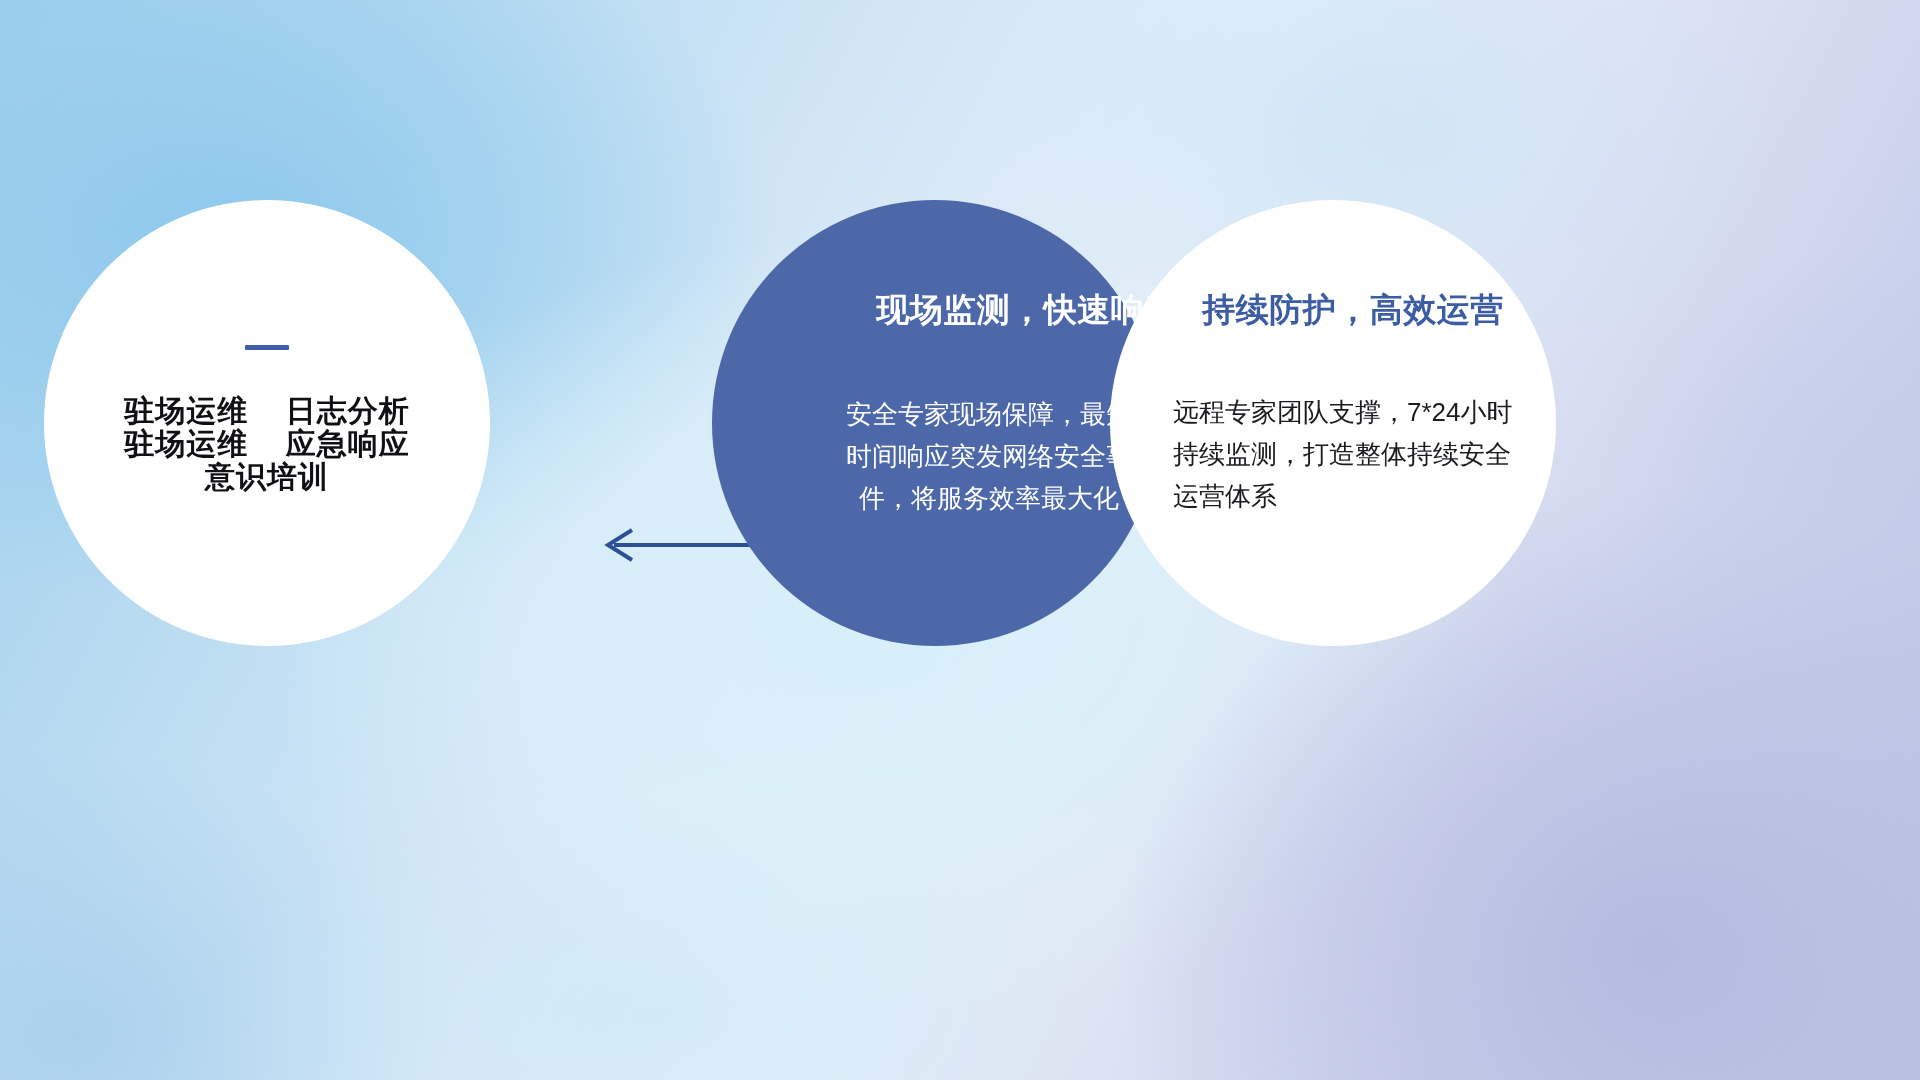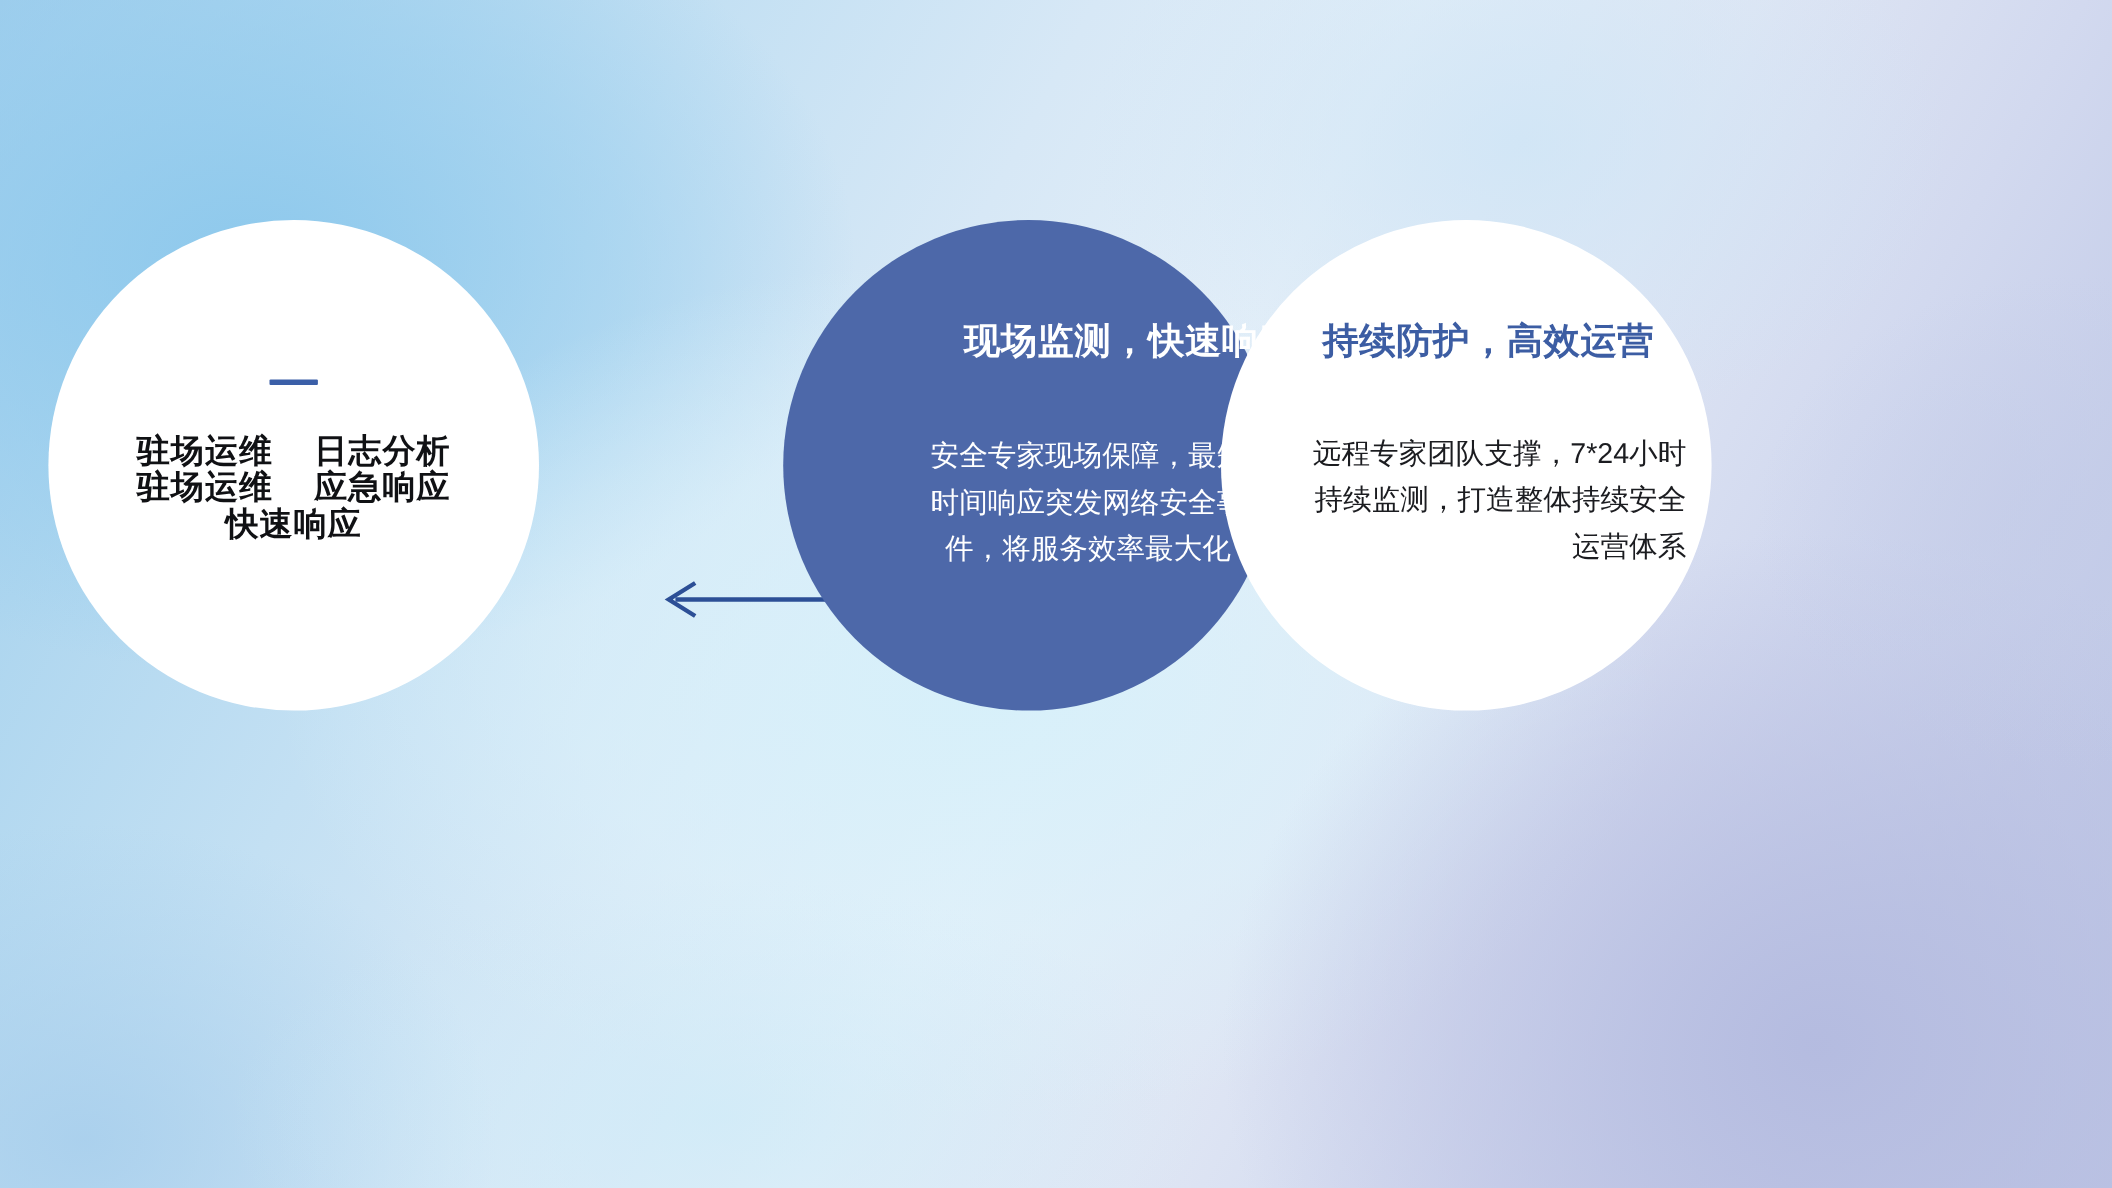--- a/index.html
+++ b/index.html
@@ -171,21 +171,21 @@
     white-space: nowrap;
     transform: translateX(20px);
     font-family: Liberation Serif, serif;
   }
   .right-body {
     margin-top: 58px;
     width: 360px;
     font-size: 26px;
     line-height: 1.62;
     color: #1b1c20;
-    text-align: right;
+    text-align: left;
     transform: translateX(20px);
   }
 </style>
 </head>
 <body>
 
 <div id="stage">
 
   <div class="bg-layer bg-base"></div>
   <div class="bg-layer bg-glow-1"></div>
@@ -199,21 +199,21 @@
   <svg class="arrow-svg" viewBox="0 0 330 90">
     <line x1="328" y1="45" x2="24" y2="45" stroke="#2c4f96" stroke-width="4"></line>
     <polyline points="42,30 18,45 42,60" fill="none" stroke="#2c4f96" stroke-width="4" stroke-linejoin="miter" stroke-linecap="butt"></polyline>
   </svg>
 
   <div class="circle circle-left">
     <div class="dash-accent"></div>
     <div class="left-lines">
       <div class="left-line">驻场运维    日志分析</div>
       <div class="left-line">驻场运维    应急响应</div>
-      <div class="left-line">快速响应</div>
+      <div class="left-line">意识培训</div>
     </div>
   </div>
 
   <div class="circle circle-mid">
     <div class="mid-title">现场监测，快速响应</div>
     <div class="mid-body">安全专家现场保障，最短时间响应突发网络安全事件，将服务效率最大化</div>
   </div>
 
   <div class="circle circle-right">
     <div class="right-title">持续防护，高效运营</div>

